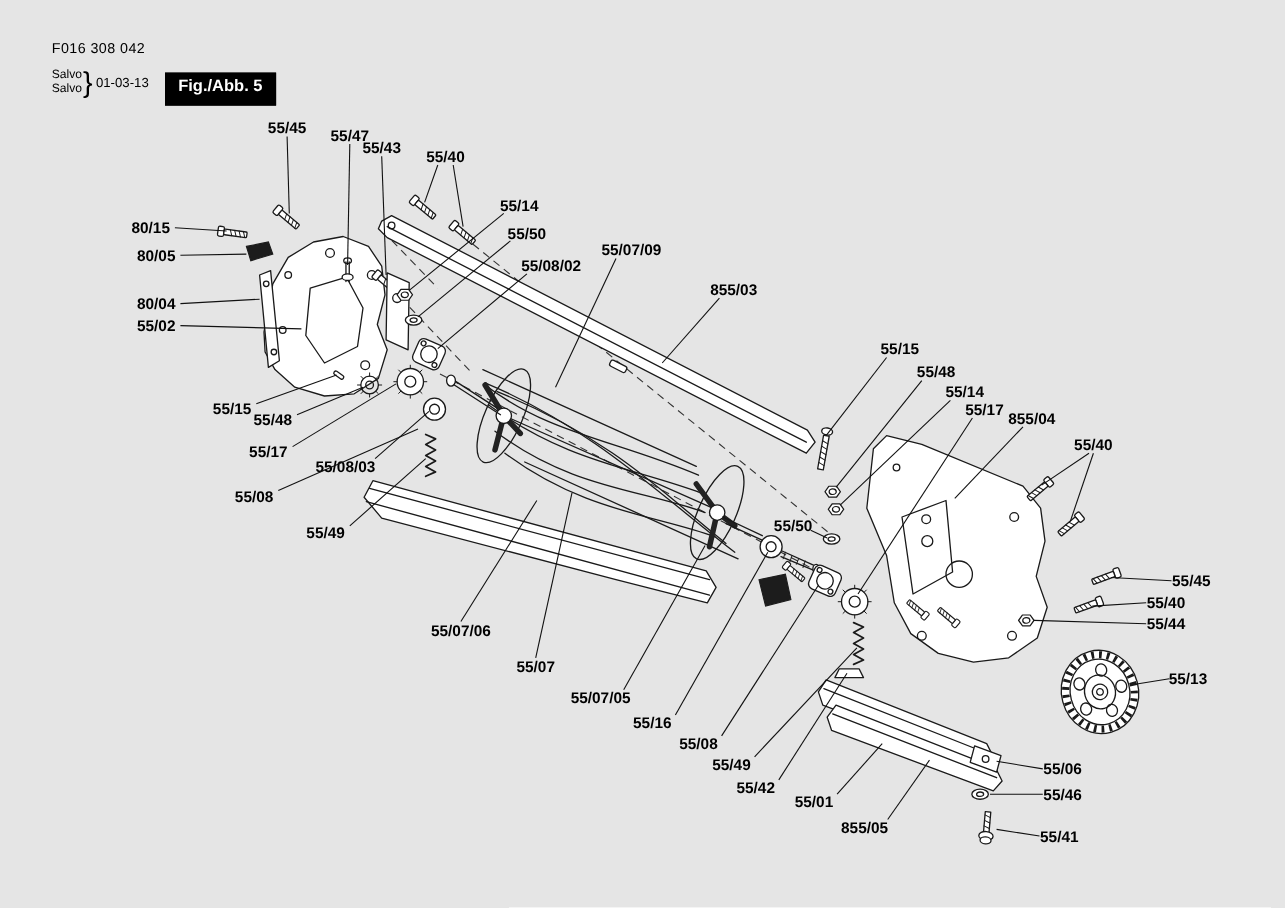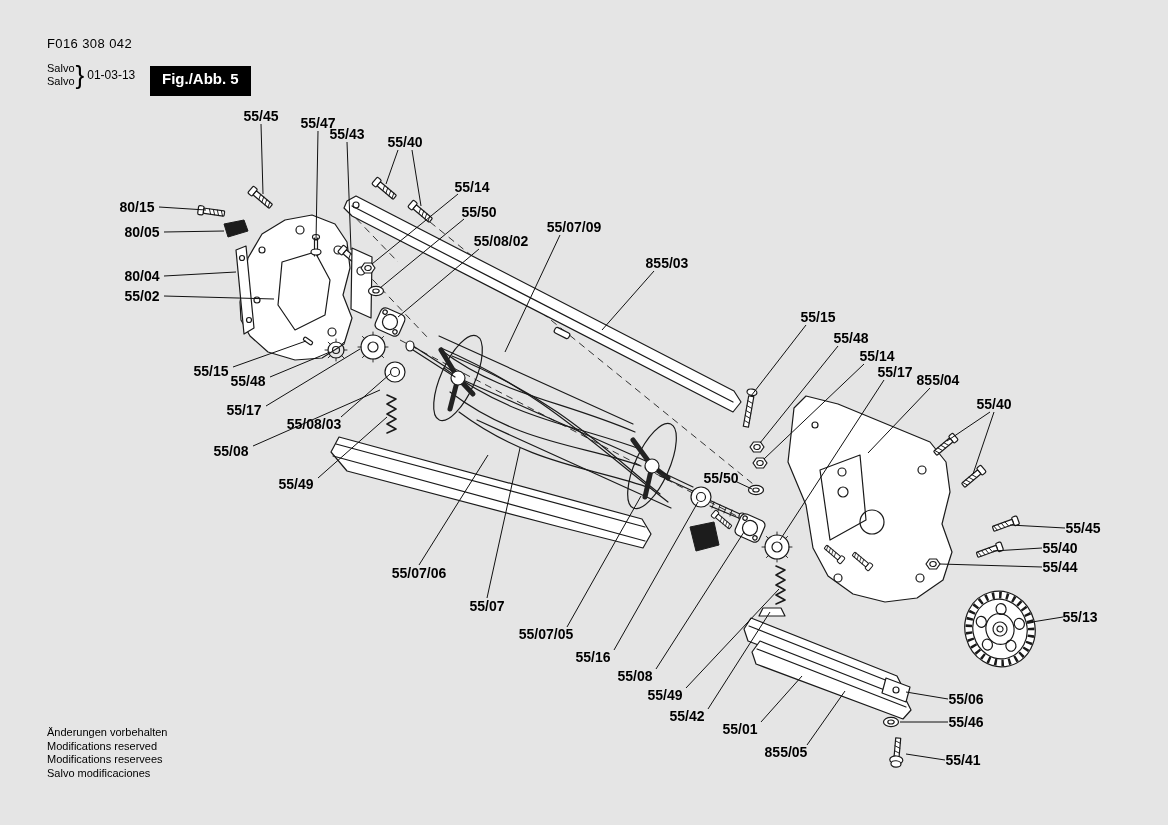--- a/index.html
+++ b/index.html
@@ -334,20 +334,14 @@
         <text x="786" y="757" text-anchor="middle" class="part-label">855/05</text>
         <line x1="948" y1="699" x2="906" y2="692" class="leader"></line>
         <text x="966" y="704" text-anchor="middle" class="part-label">55/06</text>
         <line x1="948" y1="722" x2="900" y2="722" class="leader"></line>
         <text x="966" y="727" text-anchor="middle" class="part-label">55/46</text>
         <line x1="945" y1="760" x2="906" y2="754" class="leader"></line>
         <text x="963" y="765" text-anchor="middle" class="part-label">55/41</text>
       </g>
   </svg>
 
-  <div class="footer">
-    <div>Änderungen vorbehalten</div>
-    <div>Modifications reserved</div>
-    <div>Modifications reservees</div>
-    <div>Salvo modificaciones</div>
-  </div>
 
 </div>
 
 </body></html>

